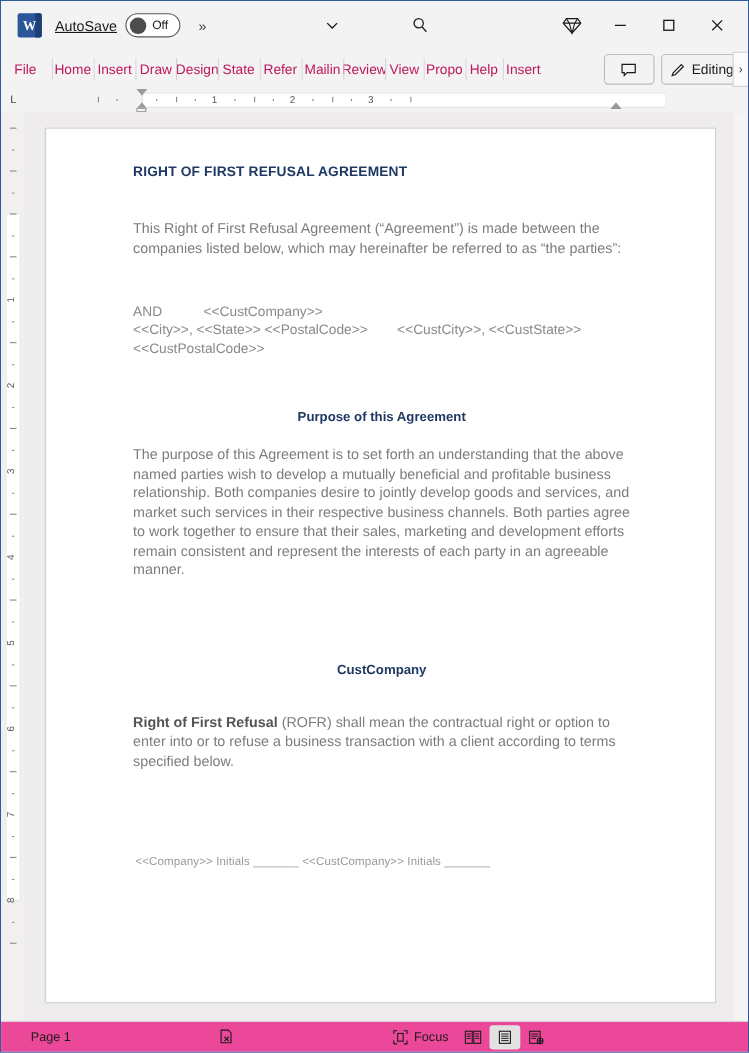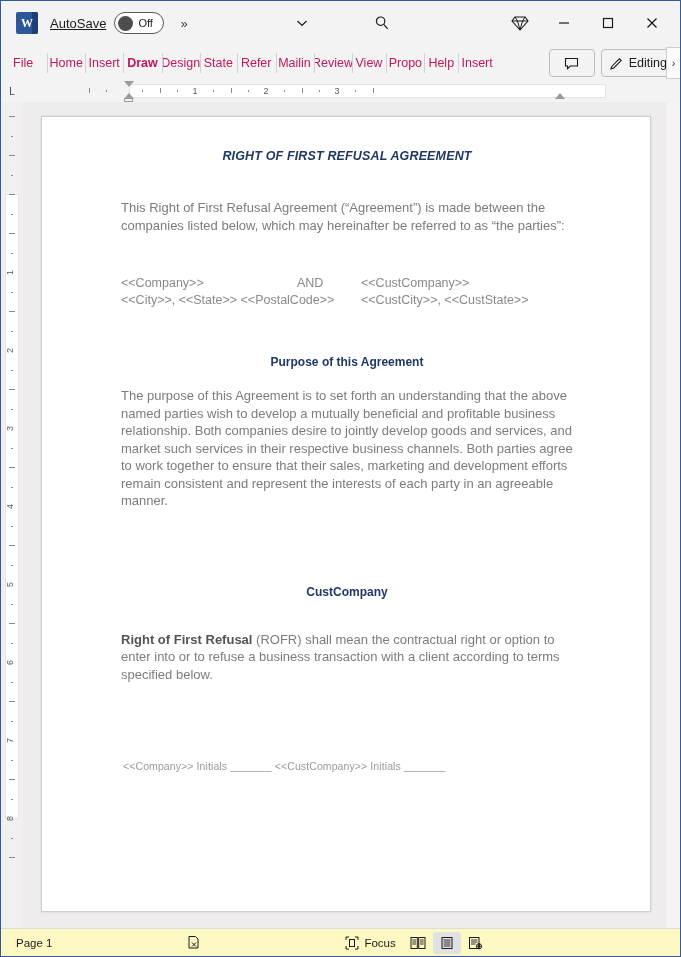--- a/index.html
+++ b/index.html
@@ -157,22 +157,22 @@
   .page{
     position:absolute;left:18px;top:14px;width:610px;height:796px;
     background:#ffffff;border:1px solid #d0cfcf;box-sizing:border-box;
     box-shadow:0 0 2px rgba(0,0,0,0.12);
   }
   .doc{
     position:absolute;left:79px;top:32px;width:452px;
     font-family:"Liberation Sans","DejaVu Sans",sans-serif;
   }
   .h-title{
-    text-align:center;color:#1f3864;font-size:12.5px;font-weight:bold;
-    letter-spacing:0.15px;margin:0 0 36px 0;font-style:italic;
+    color:#1f3864;font-size:12.5px;font-weight:bold;
+    letter-spacing:0.15px;margin:0 0 36px 0;
   }
   .h-sub{
     text-align:center;color:#1f3864;font-size:12px;font-weight:bold;
     margin:0 0 18px 0;
   }
   .p{
     color:#7c7c7c;font-size:13px;line-height:17.5px;margin:0 0 17px 0;
   }
   .p b{color:#545454;font-weight:bold;}
   .fields{color:#8a8a8a;font-size:12.5px;line-height:17px;margin:0;}
@@ -186,22 +186,22 @@
   .initials{
     color:#9a9a9a;font-size:10.5px;letter-spacing:0.1px;margin:0;
   }
   .scrollbar-v{
     position:absolute;right:0;top:0;bottom:0;width:13px;background:#f5f3f3;
   }
 
   
   .statusbar{
     height:28px;flex:0 0 28px;display:flex;align-items:center;
-    background:#fef9c3;border-top:1px solid #dcdcdc;
-    font-size:11.5px;color:#1b1b1b;padding:0 8px;box-sizing:border-box;
+    background:#ec4899;border-top:1px solid #dcdcdc;
+    font-size:11.5px;color:#1b1b1b;padding:0 20px;box-sizing:border-box;
   }
   .sb-item{display:flex;align-items:center;height:22px;padding:0 7px;gap:5px;}
   .sb-item.active{background:#e1e1e1;border-radius:3px;}
   .sb-gap-a{width:120px;}
   .sb-gap-b{width:130px;}
   svg{display:block;}
 </style>
 </head>
 <body>
 
@@ -255,21 +255,21 @@
           <line x1="2.5" y1="2.5" x2="11.5" y2="11.5" stroke="#1b1b1b" stroke-width="1.2"></line>
           <line x1="11.5" y1="2.5" x2="2.5" y2="11.5" stroke="#1b1b1b" stroke-width="1.2"></line>
         </svg>
     </div>
   </div>
 
   <div class="ribbon">
     <div class="tab file">File</div>
     <div class="tab sep">Home</div>
     <div class="tab sep">Insert</div>
-    <div class="tab sep" style="max-width:42px;font-weight:bold;">Draw</div>
+    <div class="tab sep" style="max-width:42px;">Draw</div>
     <div class="tab sep">Design</div>
     <div class="tab sep">State</div>
     <div class="tab sep" style="max-width:40px;">Refer</div>
     <div class="tab sep">Mailin</div>
     <div class="tab sep">Review</div>
     <div class="tab sep" style="max-width:40px;">View</div>
     <div class="tab sep">Propo</div>
     <div class="tab sep" style="max-width:40px;">Help</div>
     <div class="tab sep">Insert</div>
 
@@ -377,27 +377,29 @@
         <div class="doc">
 
           <div class="h-title">RIGHT OF FIRST REFUSAL AGREEMENT</div>
 
           <div class="p">This Right of First Refusal Agreement (“Agreement”) is made between the companies listed below, which may hereinafter be referred to as “the parties”:</div>
 
           <div class="spacer-24"></div>
 
           <div class="fields">
             <div class="row">
-              <div class="c1">&lt;&lt;Company&gt;&gt;</div>
               <div class="c2">AND</div>
               <div class="c3">&lt;&lt;CustCompany&gt;&gt;</div>
             </div>
             <div class="row">
               <div class="c1" style="width:240px;flex:0 0 240px;">&lt;&lt;City&gt;&gt;, &lt;&lt;State&gt;&gt; &lt;&lt;PostalCode&gt;&gt;</div>
               <div class="c3">&lt;&lt;CustCity&gt;&gt;, &lt;&lt;CustState&gt;&gt;</div>
+            </div>
+            <div class="row">
+              <div class="c1">&lt;&lt;CustPostalCode&gt;&gt;</div>
             </div>
           </div>
 
           <div class="spacer-46"></div>
 
           <div class="h-sub">Purpose of this Agreement</div>
 
           <div class="p">The purpose of this Agreement is to set forth an understanding that the above named parties wish to develop a mutually beneficial and profitable business relationship. Both companies desire to jointly develop goods and services, and market such services in their respective business channels. Both parties agree to work together to ensure that their sales, marketing and development efforts remain consistent and represent the interests of each party in an agreeable manner.</div>
 
           <div class="spacer-58"></div>

